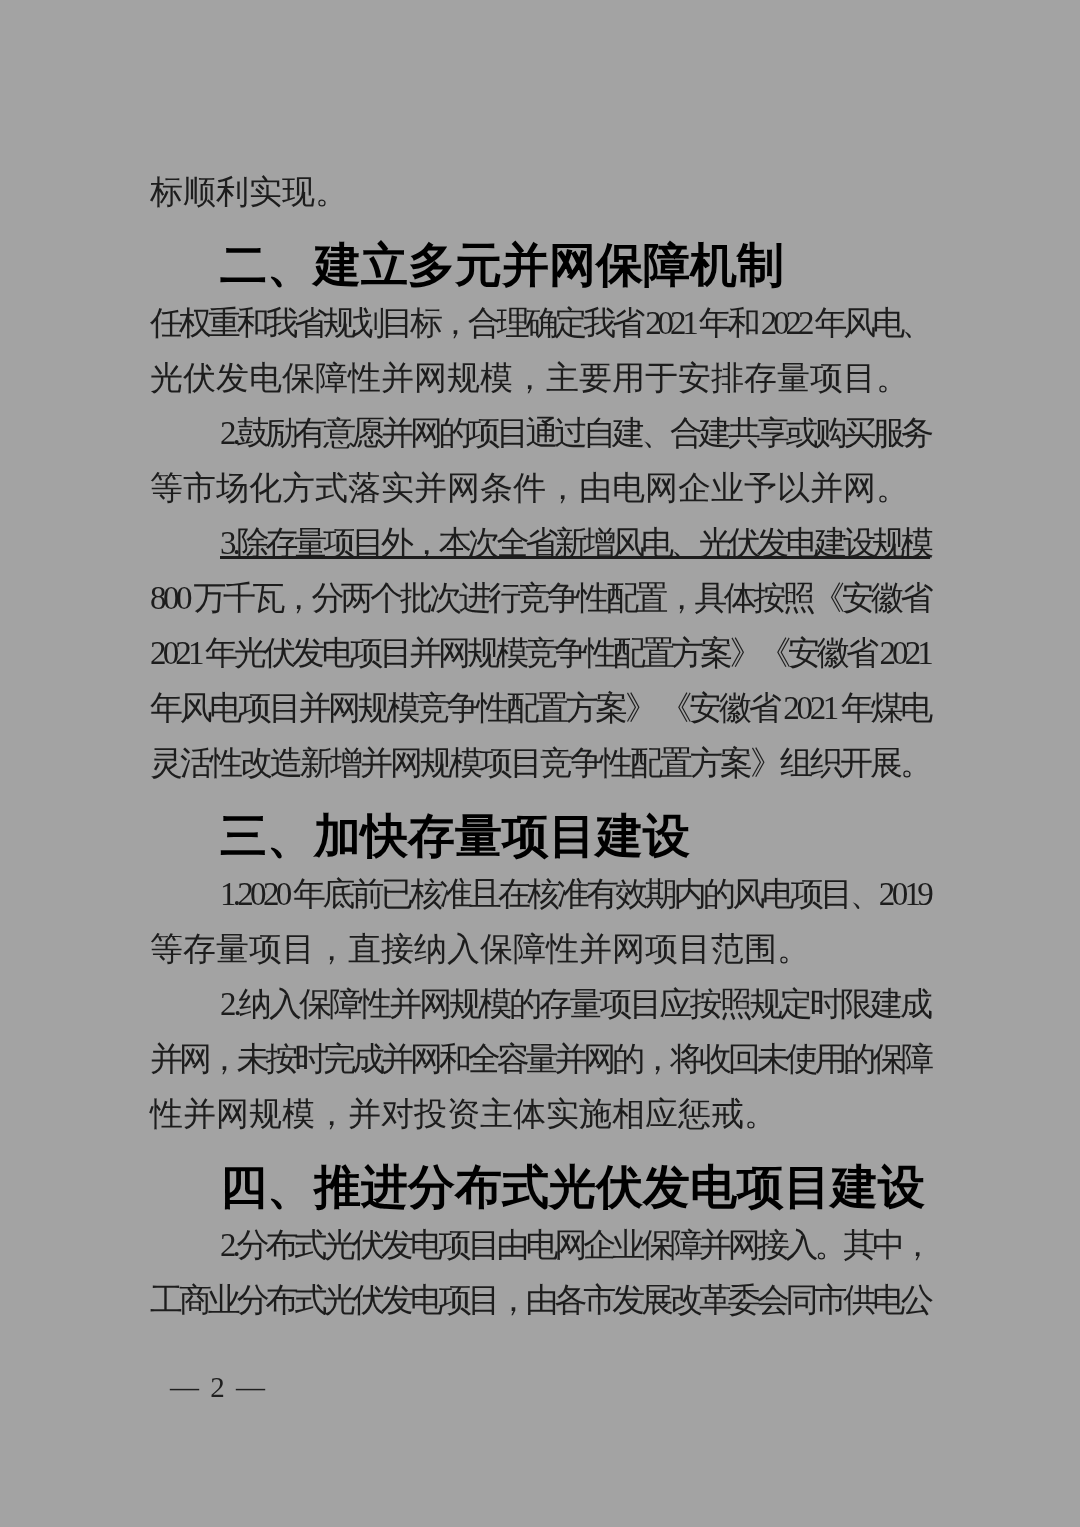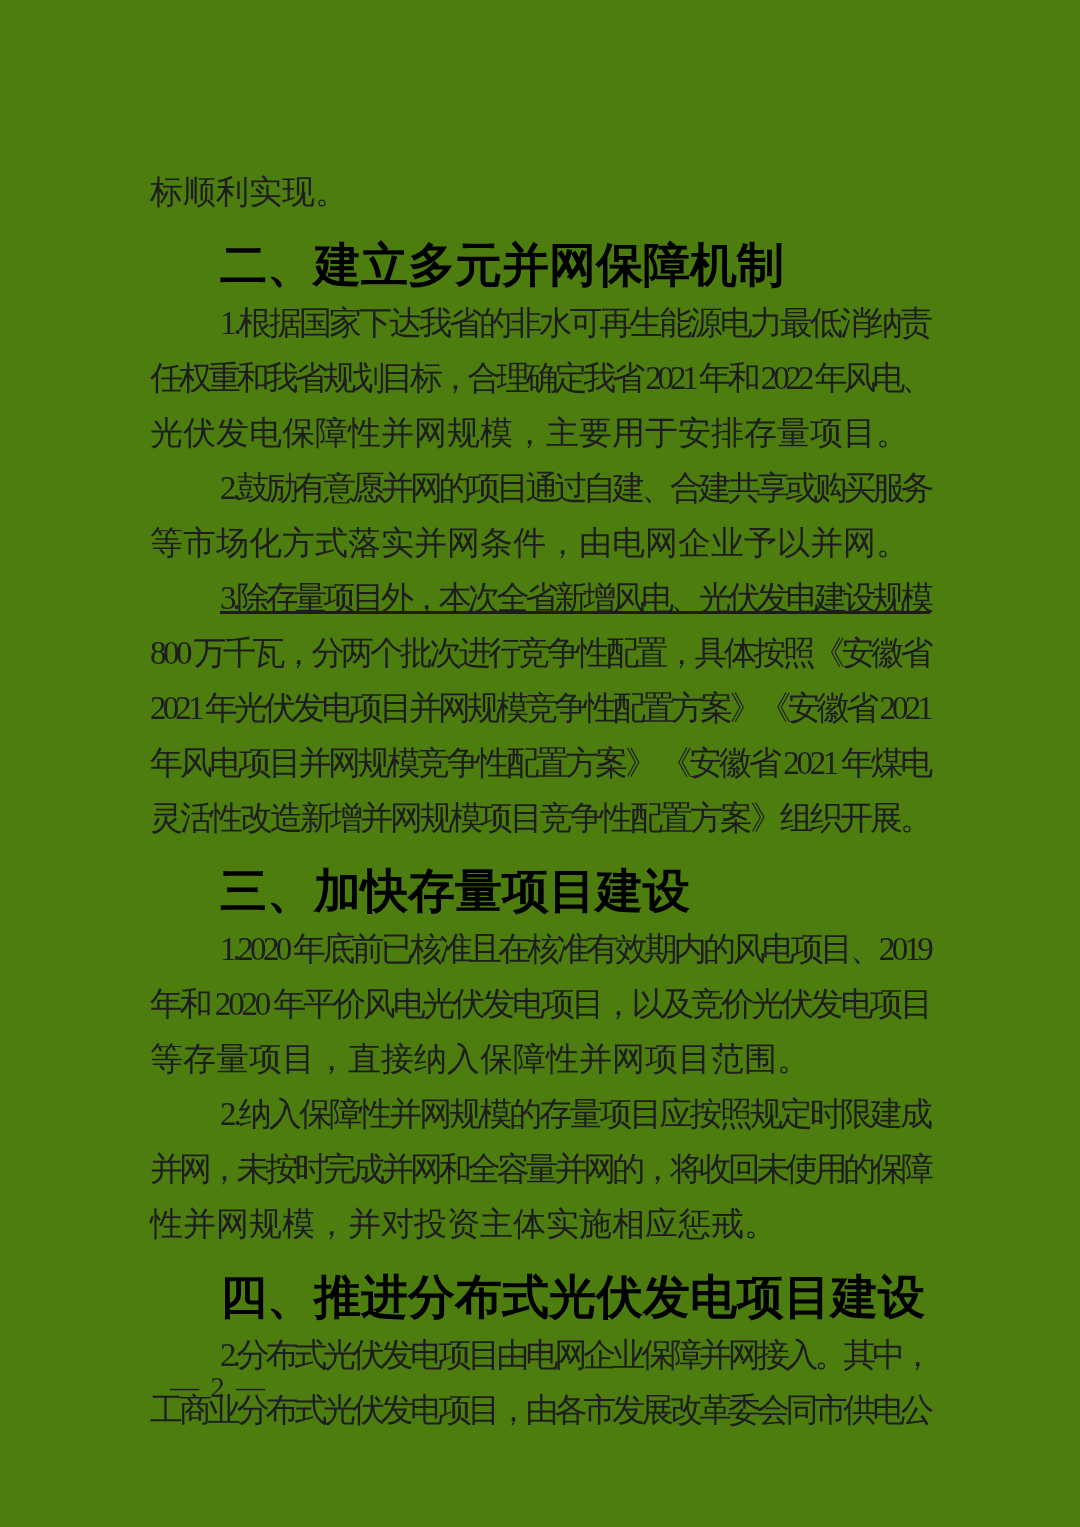--- a/index.html
+++ b/index.html
@@ -9,21 +9,21 @@
     height: 1527px;
     position: relative;
     overflow: hidden;
     font-family: "Liberation Serif", "DejaVu Serif", serif;
   }
   .page {
     position: absolute;
     left: 0; top: 0;
     width: 1080px;
     height: 1527px;
-    background: #4d7c0f;
+    background: #a3a3a3;
   }
   .doc-body {
     position: absolute;
     left: 150px;
     top: 165px;
     width: 780px;
   }
   .line {
     height: 55px;
     line-height: 55px;
@@ -53,33 +53,31 @@
     font-family: "Liberation Serif", "DejaVu Serif", serif;
   }
 </style>
 </head>
 <body>
 
 <div class="page">
   <div class="doc-body">
       <div class="line"><span>标顺利实现。</span></div>
       <div class="line heading indent"><span>二、建立多元并网保障机制</span></div>
-      <div class="line indent"><span style="letter-spacing: -2.95px;">1.根据国家下达我省的非水可再生能源电力最低消纳责</span></div>
       <div class="line"><span style="letter-spacing: -4.11429px;">任权重和我省规划目标，合理确定我省 2021 年和 2022 年风电、</span></div>
       <div class="line"><span>光伏发电保障性并网规模，主要用于安排存量项目。</span></div>
       <div class="line indent"><span style="letter-spacing: -4.10577px;">2.鼓励有意愿并网的项目通过自建、合建共享或购买服务</span></div>
       <div class="line"><span>等市场化方式落实并网条件，由电网企业予以并网。</span></div>
       <div class="line indent"><span style="letter-spacing: -4.10577px; text-decoration: underline;">3.除存量项目外，本次全省新增风电、光伏发电建设规模</span></div>
       <div class="line"><span style="letter-spacing: -3.5431px;">800 万千瓦，分两个批次进行竞争性配置，具体按照《安徽省</span></div>
       <div class="line"><span style="letter-spacing: -3.86364px;">2021 年光伏发电项目并网规模竞争性配置方案》《安徽省 2021</span></div>
       <div class="line"><span style="letter-spacing: -3.31452px;">年风电项目并网规模竞争性配置方案》 《安徽省 2021 年煤电</span></div>
       <div class="line"><span style="letter-spacing: -3px;">灵活性改造新增并网规模项目竞争性配置方案》组织开展。</span></div>
       <div class="line heading indent"><span>三、加快存量项目建设</span></div>
       <div class="line indent"><span style="letter-spacing: -3.70968px;">1.2020 年底前已核准且在核准有效期内的风电项目、2019</span></div>
-      <div class="line"><span style="letter-spacing: -3.15px;">年和 2020 年平价风电光伏发电项目，以及竞价光伏发电项目</span></div>
       <div class="line"><span>等存量项目，直接纳入保障性并网项目范围。</span></div>
       <div class="line indent"><span style="letter-spacing: -2.95px;">2.纳入保障性并网规模的存量项目应按照规定时限建成</span></div>
       <div class="line"><span style="letter-spacing: -4.11111px;">并网，未按时完成并网和全容量并网的，将收回未使用的保障</span></div>
       <div class="line"><span>性并网规模，并对投资主体实施相应惩戒。</span></div>
       <div class="line heading indent"><span>四、推进分布式光伏发电项目建设</span></div>
       <div class="line indent"><span style="letter-spacing: -4.10577px;">2.分布式光伏发电项目由电网企业保障并网接入。其中，</span></div>
       <div class="line"><span style="letter-spacing: -4.11111px;">工商业分布式光伏发电项目，由各市发展改革委会同市供电公</span></div>
     </div>
   <div class="footer">— 2 —</div>
 </div>

